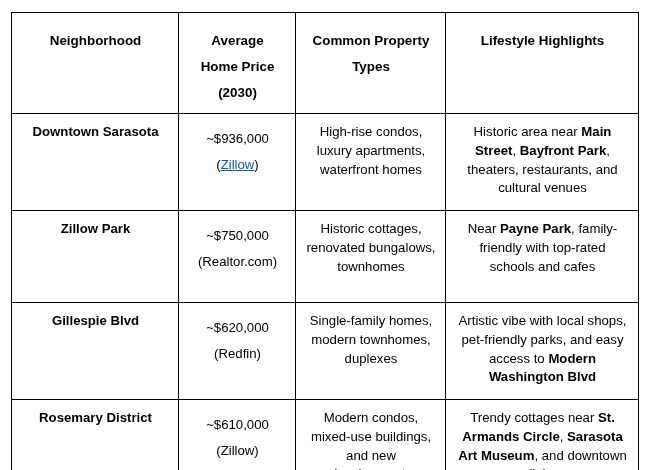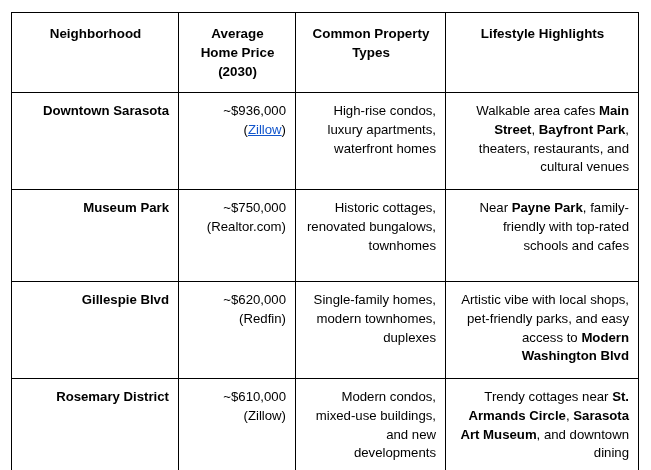--- a/index.html
+++ b/index.html
@@ -32,21 +32,21 @@
     width: 627px;
     background: #ffffff;
   }
   table.data-table td,
   table.data-table th {
     border: 1px solid #000000;
     vertical-align: top;
     padding: 9px 9px 9px 10px;
     font-size: 13.2px;
     line-height: 1.42;
-    text-align: right;
+    text-align: center;
   }
   table.data-table th {
     text-align: center;
     font-weight: bold;
     font-size: 13.4px;
     padding-top: 11px;
     padding-bottom: 11px;
   }
   col.c1 { width: 167px; }
   col.c2 { width: 117px; }
@@ -54,21 +54,21 @@
   col.c4 { width: 193px; }
 
   td.neighborhood {
     font-weight: bold;
   }
   .row-1 td { height: 78px; }
   .row-2 td { height: 73px; }
   .row-3 td { height: 78px; }
   .row-4 td { height: 73px; }
 
-  .cell-line { display: block; }
+  .cell-line { display: block; margin-top: 7px; }
   .src-link {
     color: #1155cc;
     text-decoration: underline;
   }
   .bold-term { font-weight: bold; }
 </style>
 </head>
 <body>
 
 <div class="page">
@@ -101,25 +101,25 @@
       </thead>
       <tbody>
 
         <tr class="row-1">
           <td class="neighborhood">Downtown Sarasota</td>
           <td>
             <span class="cell-line">~$936,000</span>
             <span class="cell-line"><span>(</span><a class="src-link" href="#">Zillow</a><span>)</span></span>
           </td>
           <td>High-rise condos, luxury apartments, waterfront homes</td>
-          <td><span>Walkable area cafes </span><span class="bold-term">Main Street</span><span>, </span><span class="bold-term">Bayfront Park</span><span>, theaters, restaurants, and cultural venues</span></td>
+          <td><span>Historic area near </span><span class="bold-term">Main Street</span><span>, </span><span class="bold-term">Bayfront Park</span><span>, theaters, restaurants, and cultural venues</span></td>
         </tr>
 
         <tr class="row-2">
-          <td class="neighborhood">Museum Park</td>
+          <td class="neighborhood">Zillow Park</td>
           <td>
             <span class="cell-line">~$750,000</span>
             <span class="cell-line"><span>(</span><span>Realtor.com</span><span>)</span></span>
           </td>
           <td>Historic cottages, renovated bungalows, townhomes</td>
           <td><span>Near </span><span class="bold-term">Payne Park</span><span>, family-friendly with top-rated schools and cafes</span></td>
         </tr>
 
         <tr class="row-3">
           <td class="neighborhood">Gillespie Blvd</td>

